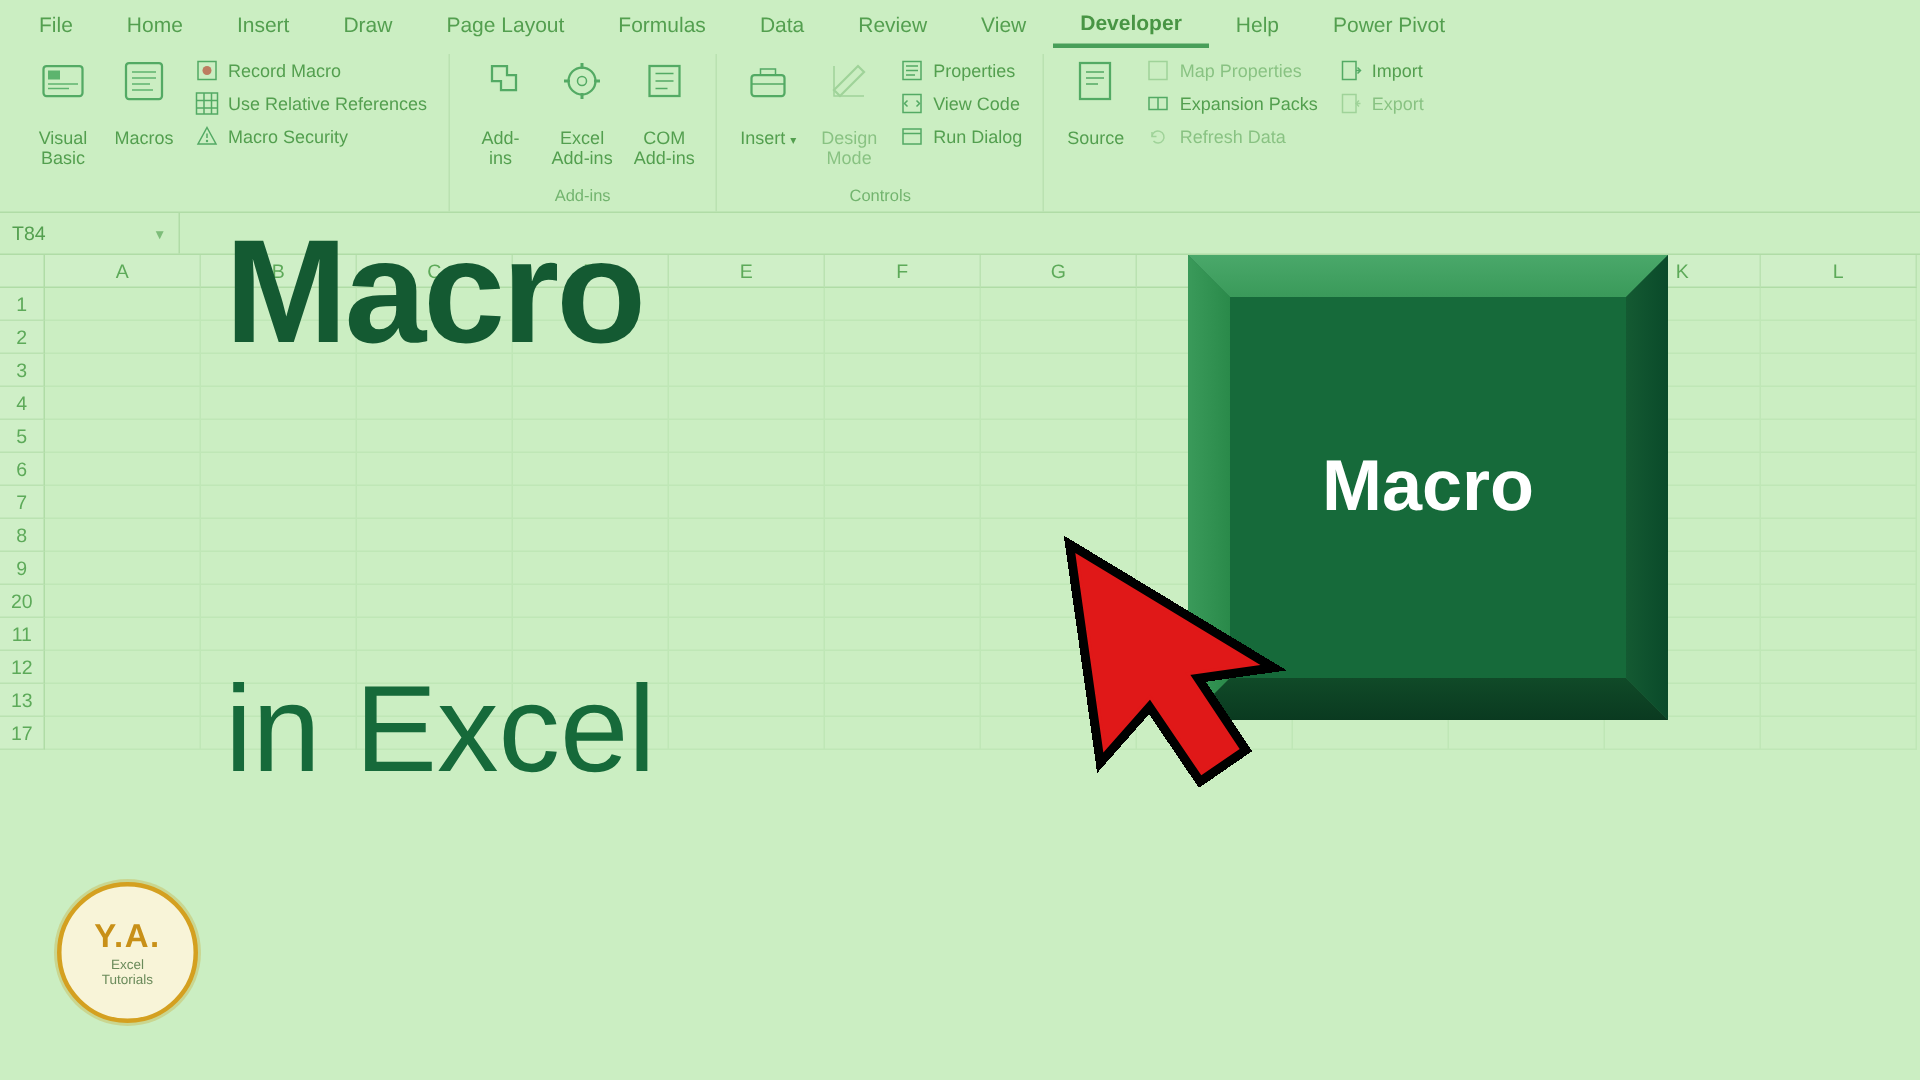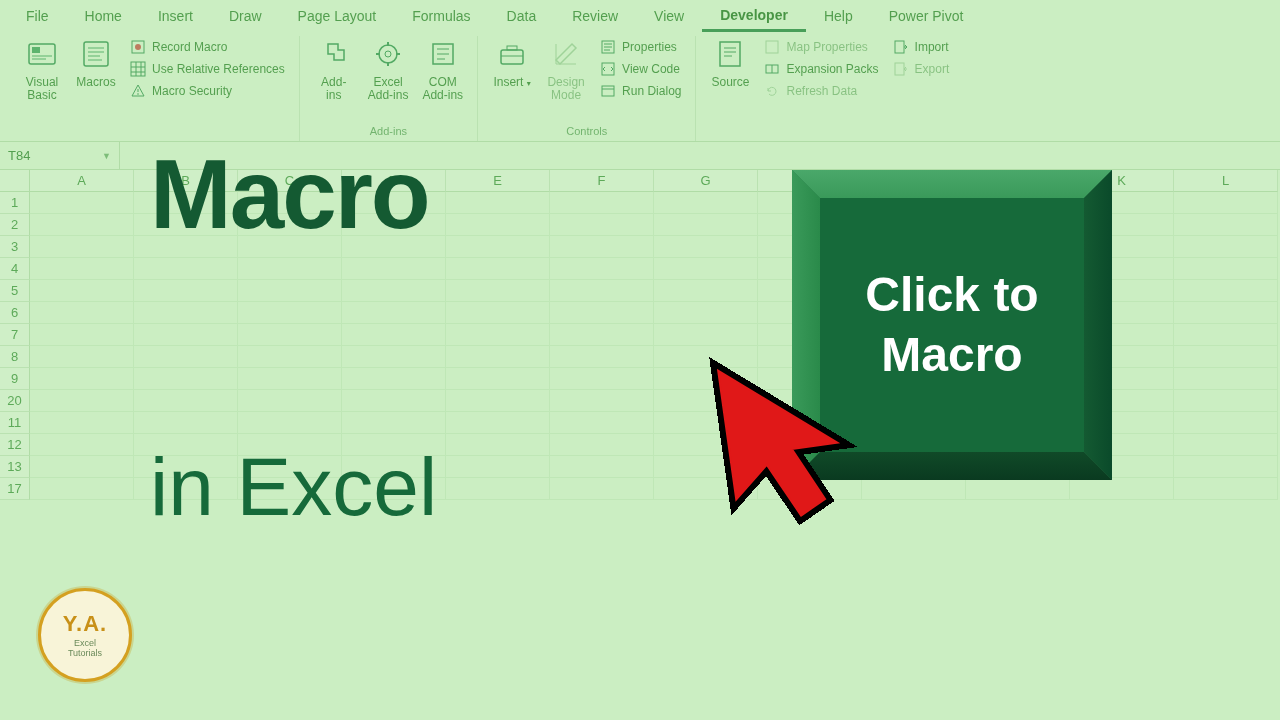--- a/index.html
+++ b/index.html
@@ -13,21 +13,21 @@
 .tabs { display: flex; align-items: center; height: 32px; padding: 0 8px; gap: 0; font-size: 14px; color: #2a7a2a; }
 .tab { padding: 6px 18px; cursor: pointer; white-space: nowrap; }
 .tab.active { color: #1a6b1a; font-weight: 600; border-bottom: 3px solid #1a7a3a; }
 
 
 .ribbon { display: flex; height: 110px; border-bottom: 1px solid #b8d8b0; padding: 4px 8px 0; font-size: 12px; color: #2a7a2a; }
 .group { display: flex; flex-direction: column; padding: 0 10px; border-right: 1px solid #c8e0c0; }
 .group:last-child { border-right: none; }
 .group-body { display: flex; flex: 1; align-items: flex-start; gap: 6px; }
 .group-label { text-align: center; font-size: 11px; color: #5a9a5a; padding: 2px 0 4px; }
-.big-btn { display: flex; flex-direction: column; align-items: center; gap: 6px; padding: 2px 4px; cursor: pointer; min-width: 48px; }
+.big-btn { display: flex; flex-direction: column; align-items: center; gap: 16px; padding: 2px 4px; cursor: pointer; min-width: 48px; }
 .big-btn .ico { width: 32px; height: 32px; display: flex; align-items: center; justify-content: center; }
 .big-btn .lbl { text-align: center; font-size: 12px; line-height: 1.1; }
 .small-list { display: flex; flex-direction: column; gap: 4px; padding-top: 2px; }
 .small-btn { display: flex; align-items: center; gap: 6px; padding: 1px 4px; cursor: pointer; font-size: 12px; white-space: nowrap; }
 .small-btn .ico { width: 16px; height: 16px; display: flex; align-items: center; justify-content: center; }
 .disabled { opacity: 0.55; }
 
 
 .fbar { display: flex; align-items: center; height: 28px; border-bottom: 1px solid #b8d8b0; }
 .namebox { width: 120px; height: 100%; border-right: 1px solid #b8d8b0; display: flex; align-items: center; padding: 0 8px; font-size: 13px; color: #2a7a2a; justify-content: space-between; }
@@ -558,21 +558,20 @@
 <div class="title-sub">in Excel</div>
 
 <div class="bevel-btn">
   <div class="bevel-outer"></div>
   <div class="bevel-tl"></div>
   <div class="bevel-l"></div>
   <div class="bevel-r"></div>
   <div class="bevel-b"></div>
   <div class="bevel-inner">
     <div class="bevel-text">
-      <div>Click to</div>
       <div>Macro</div>
     </div>
   </div>
 </div>
 
 <div class="cursor-overlay">
   <svg width="200" height="220" viewBox="0 0 200 220">
     <g transform="translate(20,10)">
       <path d="M 10 10 L 10 140 L 45 110 L 72 165 L 98 152 L 72 98 L 118 98 Z" fill="#e01818" stroke="#000" stroke-width="14" stroke-linejoin="miter" shape-rendering="crispEdges"></path>
       <path d="M 10 10 L 10 140 L 45 110 L 72 165 L 98 152 L 72 98 L 118 98 Z" fill="#e01818" stroke="#e01818" stroke-width="2"></path>

